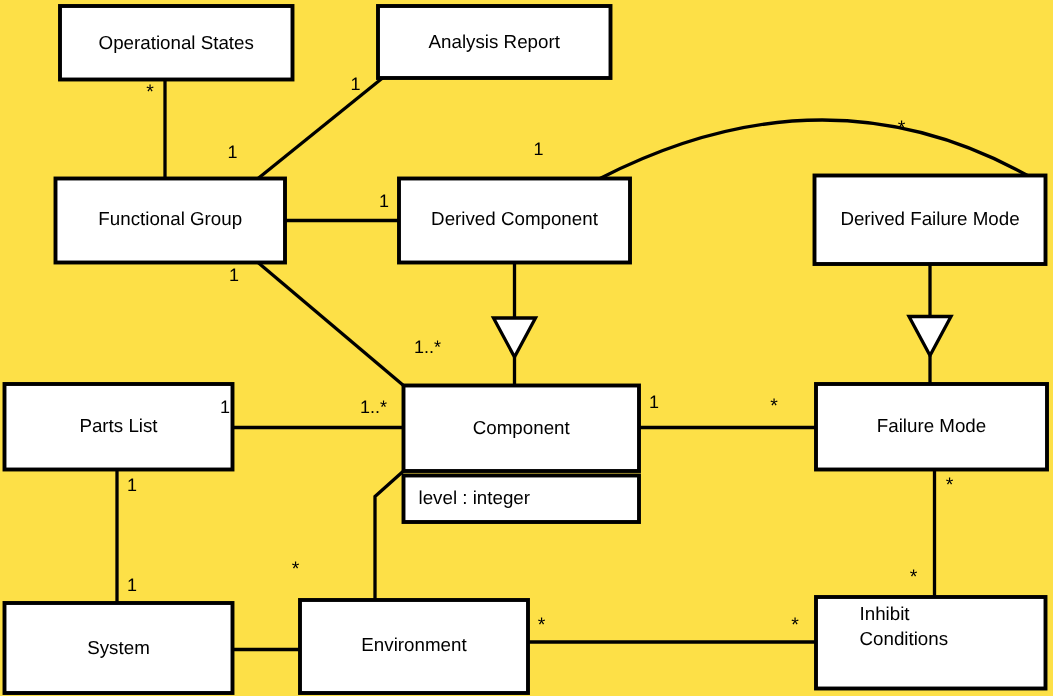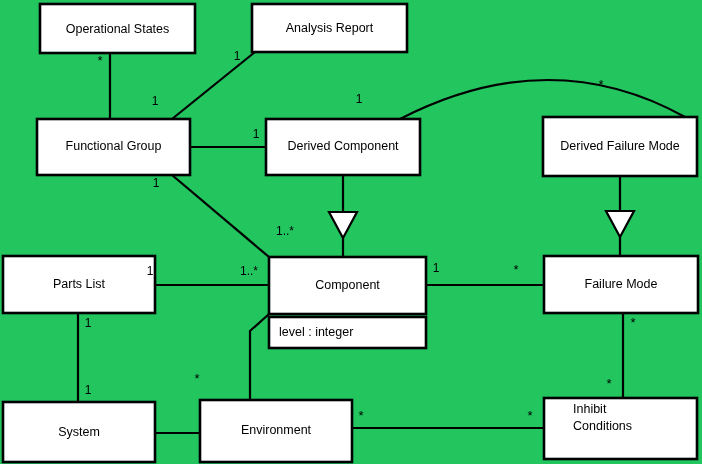--- a/index.html
+++ b/index.html
@@ -4,21 +4,21 @@
 <style>
   html, body {
     margin: 0;
     padding: 0;
     background: #ffffff;
   }
   #diagram-root {
     position: relative;
     width: 702px;
     height: 464px;
-    background: #22c55e;
+    background: #fde047;
     font-family: "Liberation Sans", sans-serif;
     overflow: hidden;
   }
   svg#uml-canvas {
     position: absolute;
     top: 0;
     left: 0;
     width: 702px;
     height: 464px;
     display: block;

